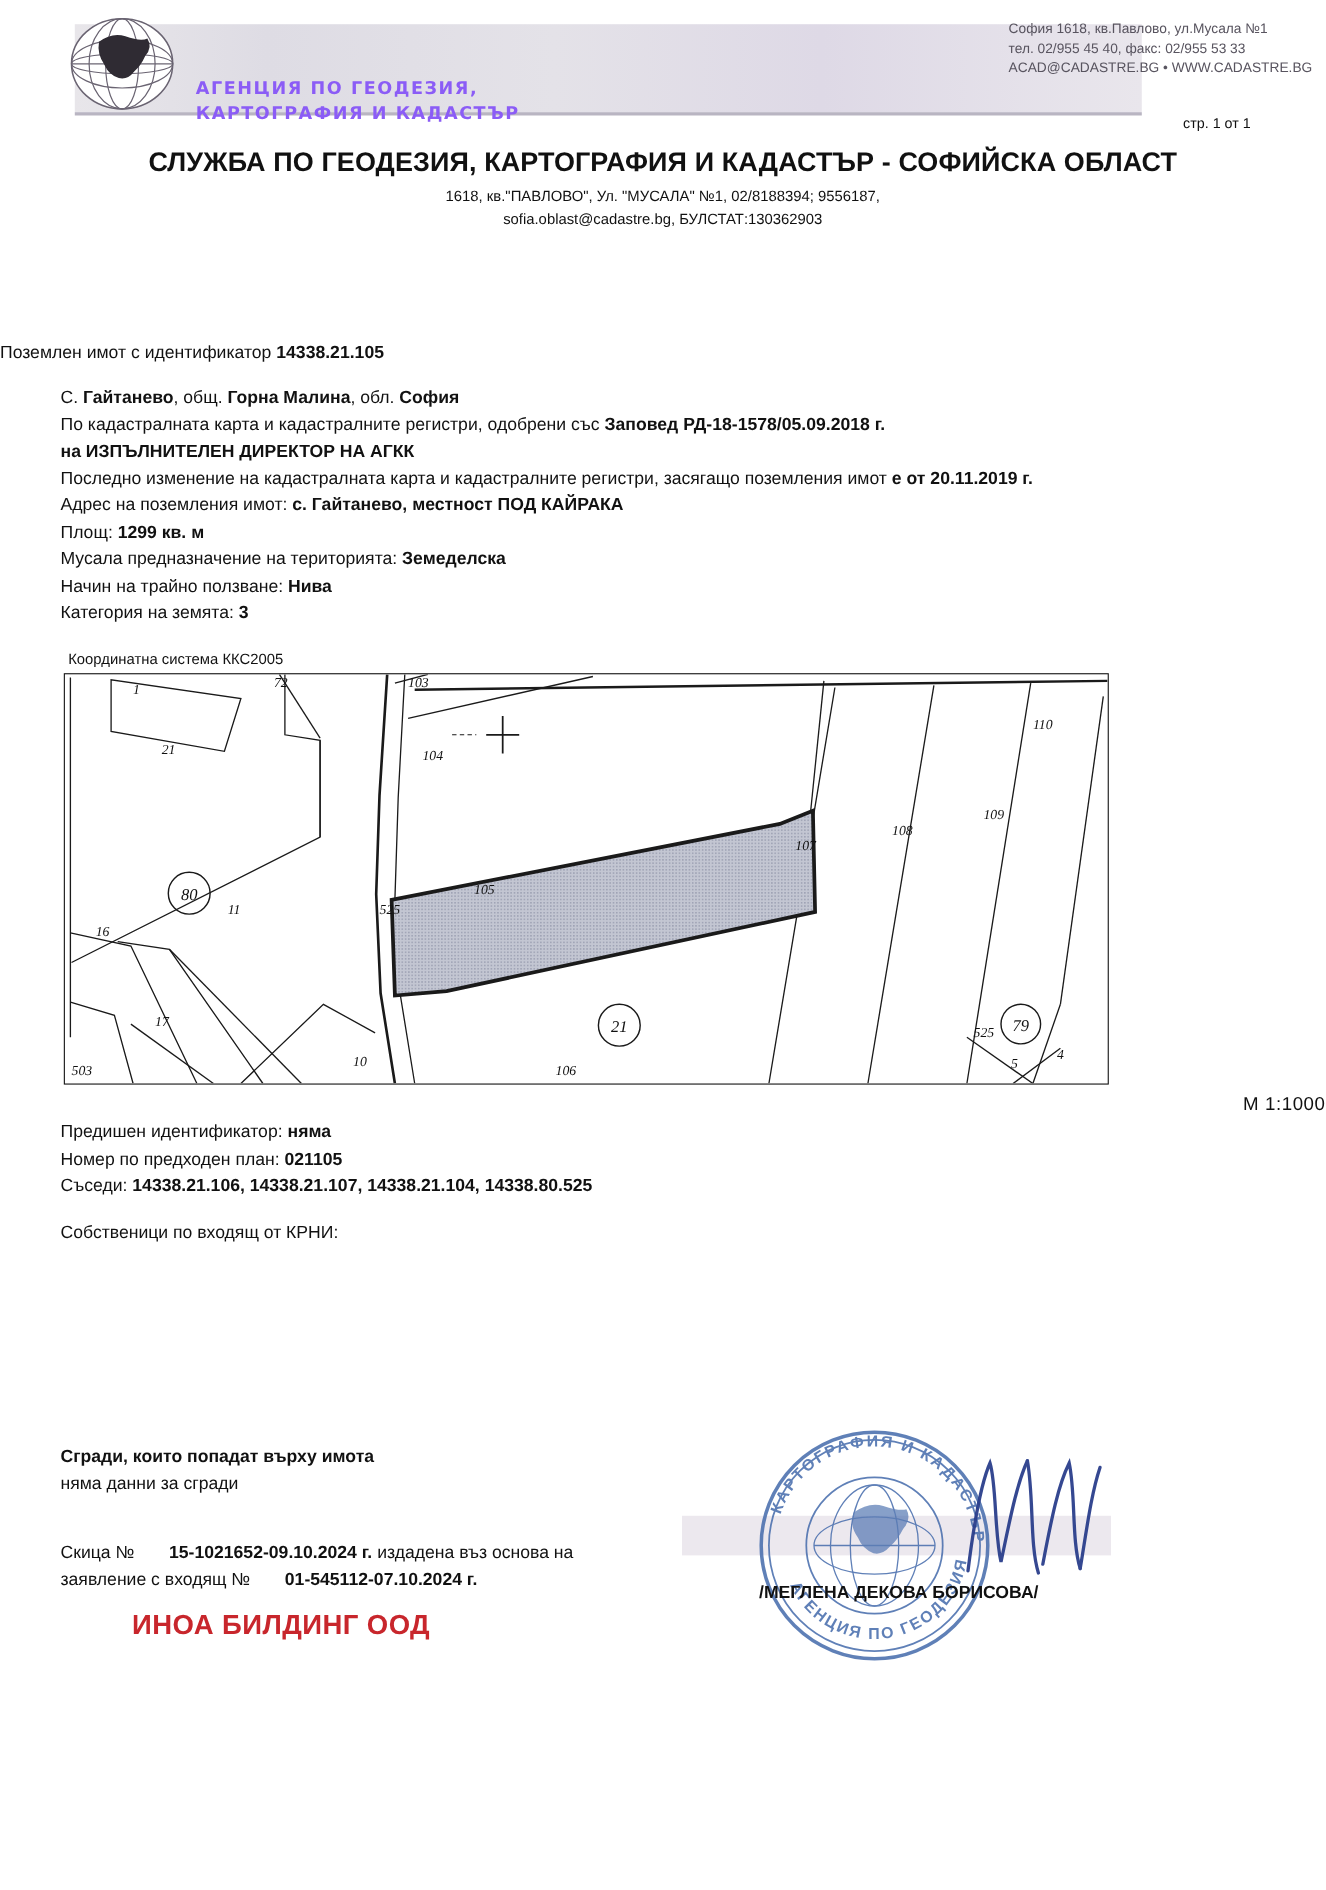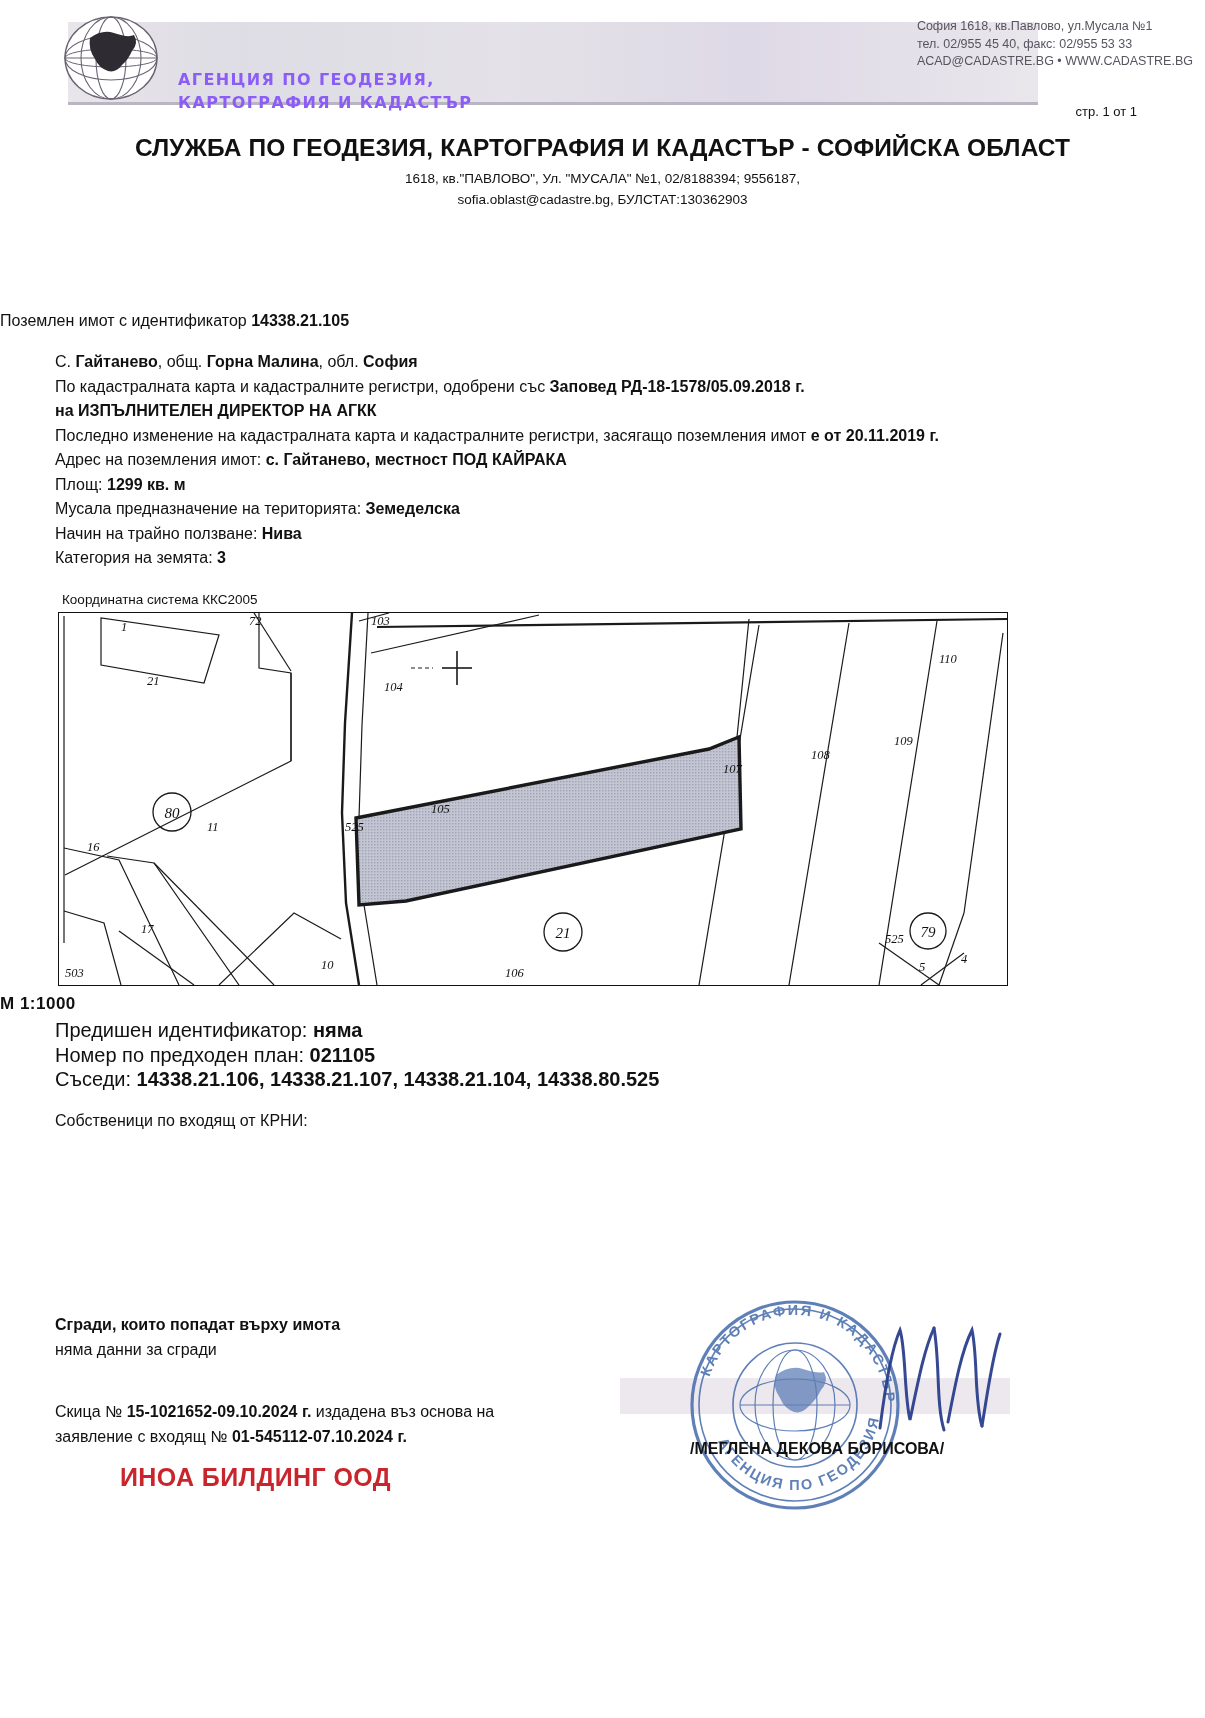--- a/index.html
+++ b/index.html
@@ -142,33 +142,33 @@
     height: 372px;
     border: 1.6px solid #111;
     background: #fff;
     overflow: hidden;
   }
   .map-wrap svg { display: block; }
   .scale-label {
     position: absolute;
     left: 0; right: 0;
     top: 994px;
-    text-align: left;
+    text-align: right;
     font-size: 17px;
-    font-weight: bold;
+    font-weight: normal;
     color: #111;
     letter-spacing: 0.5px;
   }
 
   
   .below-map {
     position: absolute;
     left: 55px;
     top: 1018px;
-    font-size: 20px;
+    font-size: 16px;
     line-height: 24.5px;
     color: #111;
   }
   .below-map b { font-weight: bold; }
 
   .owners-head {
     position: absolute;
     left: 55px;
     top: 1112px;
     font-size: 16px;
@@ -196,21 +196,21 @@
   .buildings-block .b { font-weight: bold; }
 
   .issue-block {
     position: absolute;
     left: 55px;
     top: 1400px;
     font-size: 16px;
     line-height: 24.5px;
     color: #111;
   }
-  .issue-block b { font-weight: bold; }
+  .issue-block b { font-weight: bold; margin-left: 27px; }
 
   .company-stamp {
     position: absolute;
     left: 120px;
     top: 1463px;
     font-size: 25px;
     font-weight: bold;
     color: #c8262c;
     letter-spacing: 0.4px;
     text-align: center;

